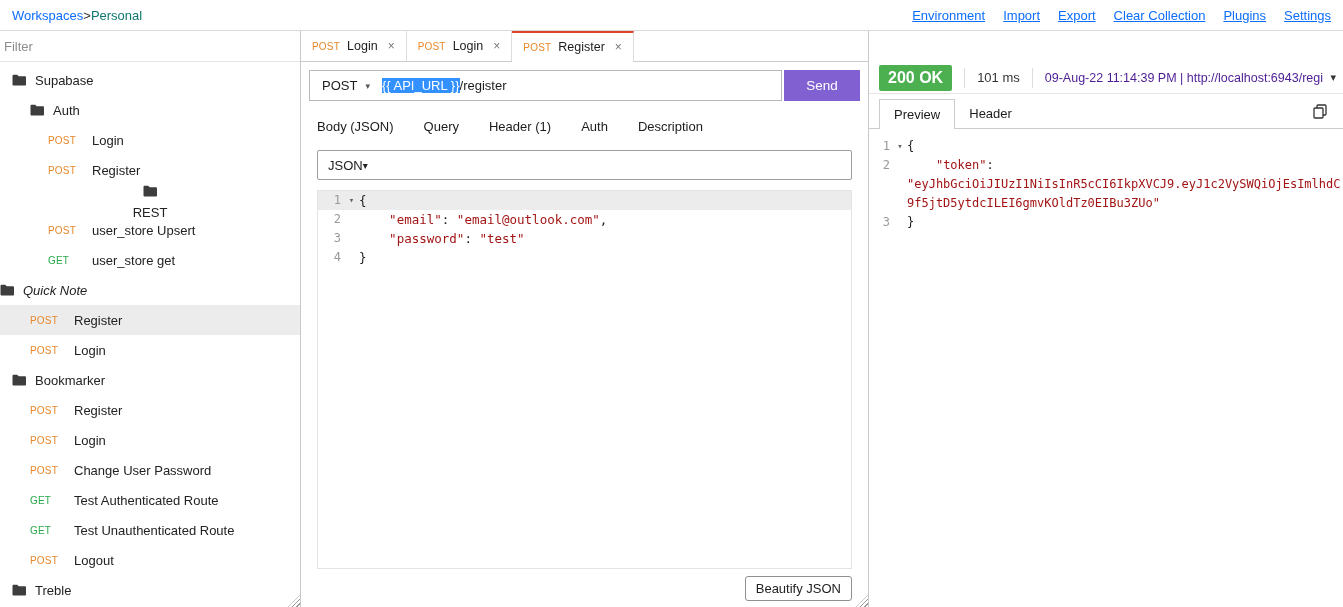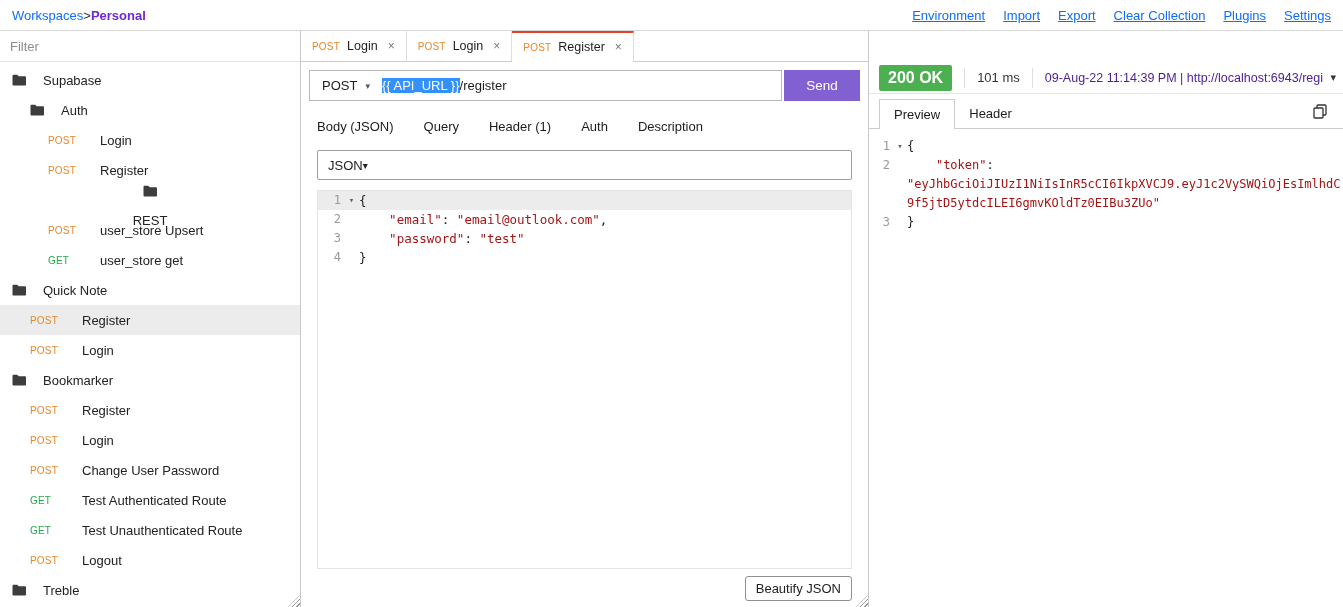--- a/index.html
+++ b/index.html
@@ -5,30 +5,30 @@
   *{margin:0;padding:0;box-sizing:border-box}
   html,body{width:1343px;height:607px}
   body{font-family:"Liberation Sans",sans-serif;font-size:13px;color:#222;background:#fff;overflow:hidden}
   :root{--post:#e8872a;--get:#27a84a;--send:#8161d1;--ok:#4caf50;--link:#0d6efd;--str:#a31515;--tabred:#e0442e;--sel:#3390ff}
   a{cursor:pointer}
   .app{display:flex;flex-direction:column;height:100%}
   .topbar{height:31px;flex:none;display:flex;align-items:center;justify-content:space-between;padding:0 12px;border-bottom:1px solid #d9d9d9}
   .breadcrumb{display:flex;gap:0;align-items:center}
   .bc-link{color:var(--link)}
   .bc-sep{color:#333}
-  .bc-current{font-weight:bold;color:#6d28d9}
+  .bc-current{font-weight:normal;color:#0f766e}
   .top-links{display:flex;gap:18px}
   .top-link{color:var(--link);text-decoration:underline}
   .content{flex:1;display:flex;min-height:0}
   
   .sidebar{width:301px;flex:none;border-right:1px solid #c8c8c8;display:flex;flex-direction:column;position:relative}
-  .filter{height:31px;flex:none;border:none;border-bottom:1px solid #e4e4e4;padding:0 10px;font:inherit;color:#0369a1;outline:none;width:100%}
+  .filter{height:31px;flex:none;border:none;border-bottom:1px solid #e4e4e4;padding:0 4px;font:inherit;color:#0369a1;outline:none;width:100%}
   .filter::placeholder{color:#8d8d8d}
   .tree{flex:1;overflow:hidden;padding-top:3px}
-  .tree-row{height:30px;display:flex;align-items:center;gap:16px;cursor:pointer}
+  .tree-row{height:30px;display:flex;align-items:center;gap:8px;cursor:pointer}
   .tree-row.selected{background:#ececec}
   .mlabel{font-size:10px;width:36px;flex:none;letter-spacing:.2px}
   .mlabel.post{color:var(--post)}
   .mlabel.get{color:var(--get)}
   .tlabel{color:#222;white-space:nowrap}
   .folder-ic{display:flex;width:15px;flex:none}
   
   .main{width:568px;flex:none;border-right:1px solid #c8c8c8;display:flex;flex-direction:column;position:relative;min-height:0}
   .tabstrip{height:31px;flex:none;display:flex;border-bottom:1px solid #ccc}
   .tab{display:flex;align-items:center;gap:7px;padding:0 11px;border-right:1px solid #ddd;position:relative;cursor:pointer;font-size:12.5px;background:#fff}
@@ -138,21 +138,21 @@
             <span class="tlabel">REST</span>
           </div>
           <div class="tree-row" style="padding-left: 48px;">
             <span class="mlabel post">POST</span>
             <span class="tlabel">user_store Upsert</span>
           </div>
           <div class="tree-row" style="padding-left: 48px;">
             <span class="mlabel get">GET</span>
             <span class="tlabel">user_store get</span>
           </div>
-          <div class="tree-row" style="padding-left: 12px;">
+          <div class="tree-row" style=" font-style: italic;">
             <span class="folder-ic">
               <svg width="15" height="12" viewBox="0 0 15 12">
                 <path d="M.5 1.9C.5 1.2 1 .7 1.7.7h3.5l1.5 1.5h6.1c.7 0 1.2.5 1.2 1.2v7c0 .7-.5 1.2-1.2 1.2H1.7c-.7 0-1.2-.5-1.2-1.2z" fill="#3d3d3d"></path>
               </svg>
             </span>
             <span class="tlabel">Quick Note</span>
           </div>
           <div class="tree-row selected" style="padding-left: 30px;">
             <span class="mlabel post">POST</span>
             <span class="tlabel">Register</span>

